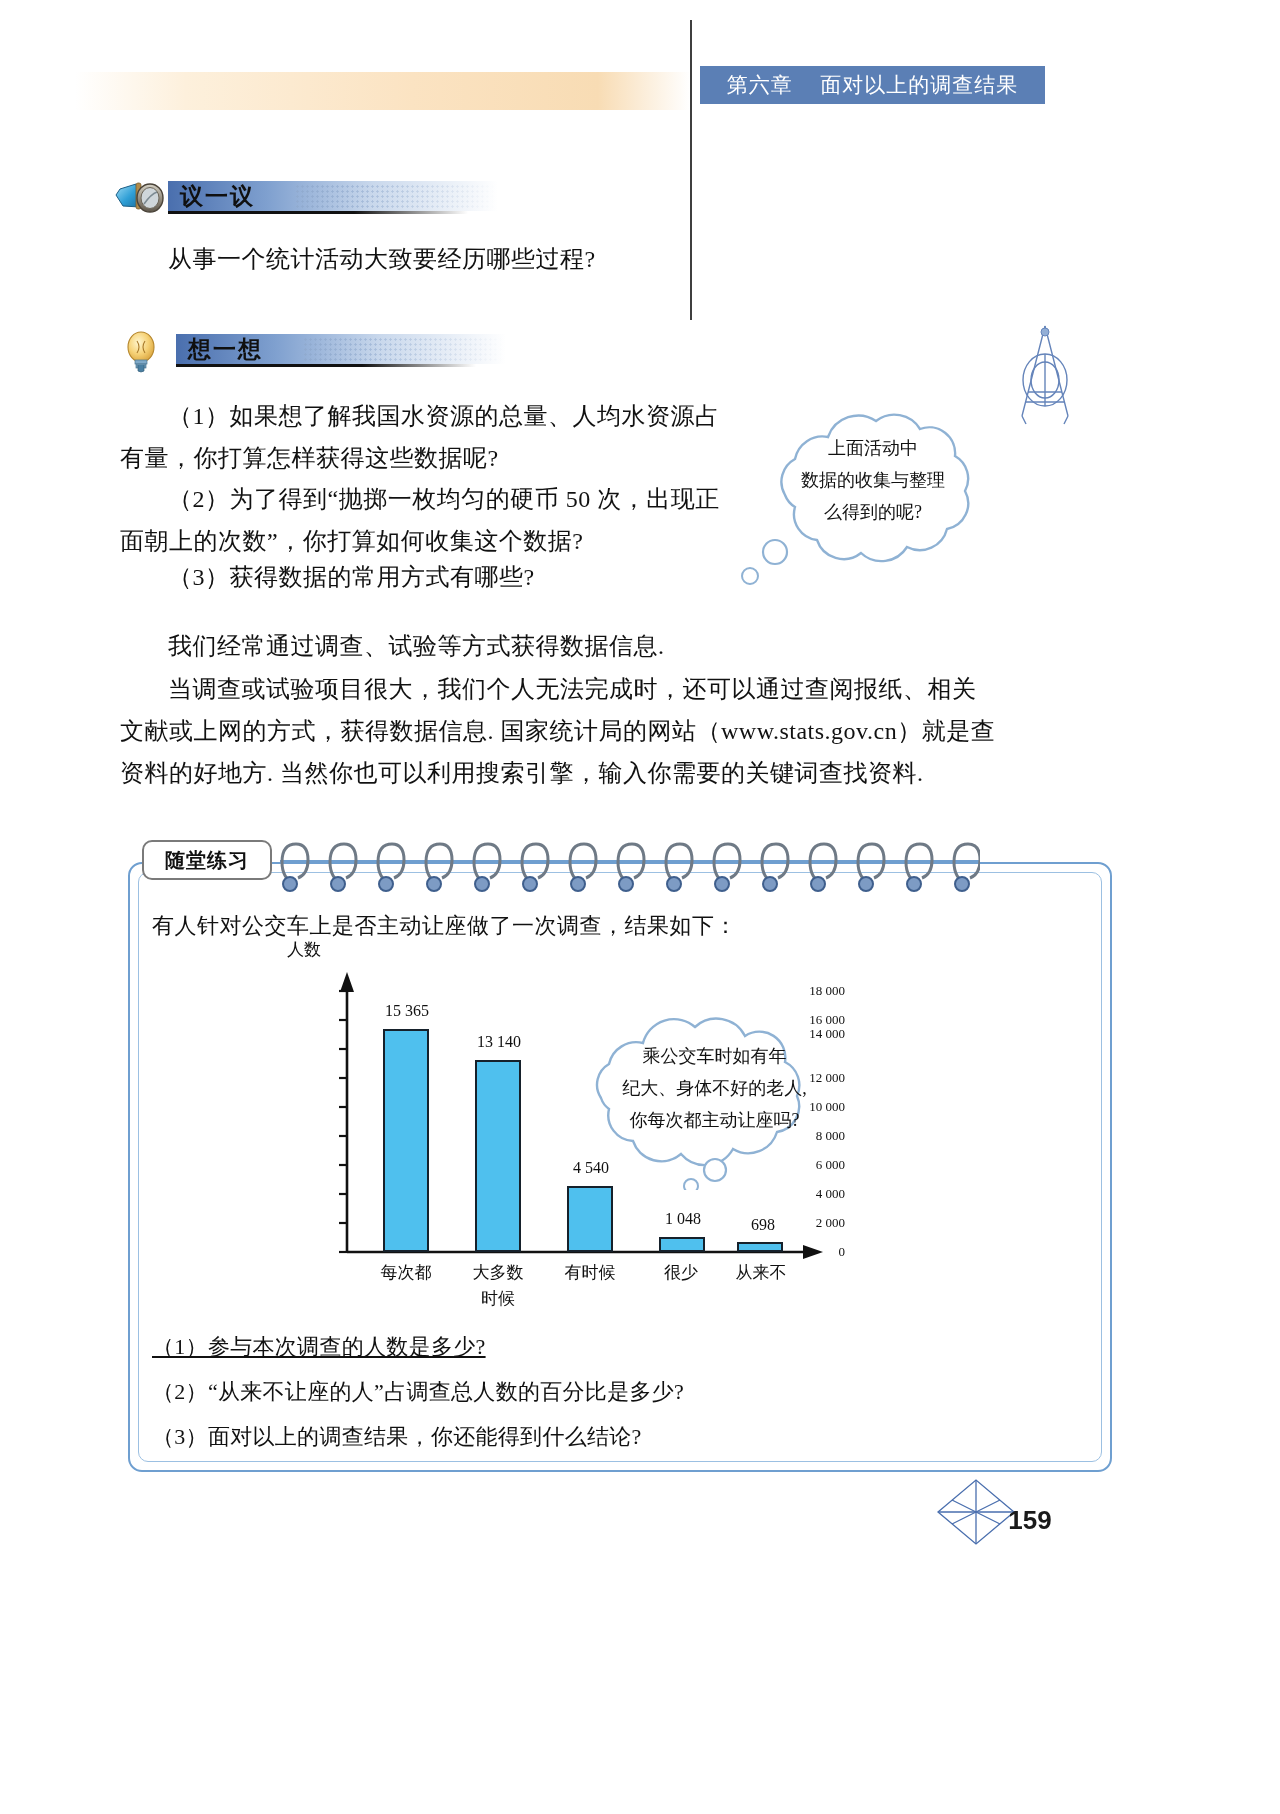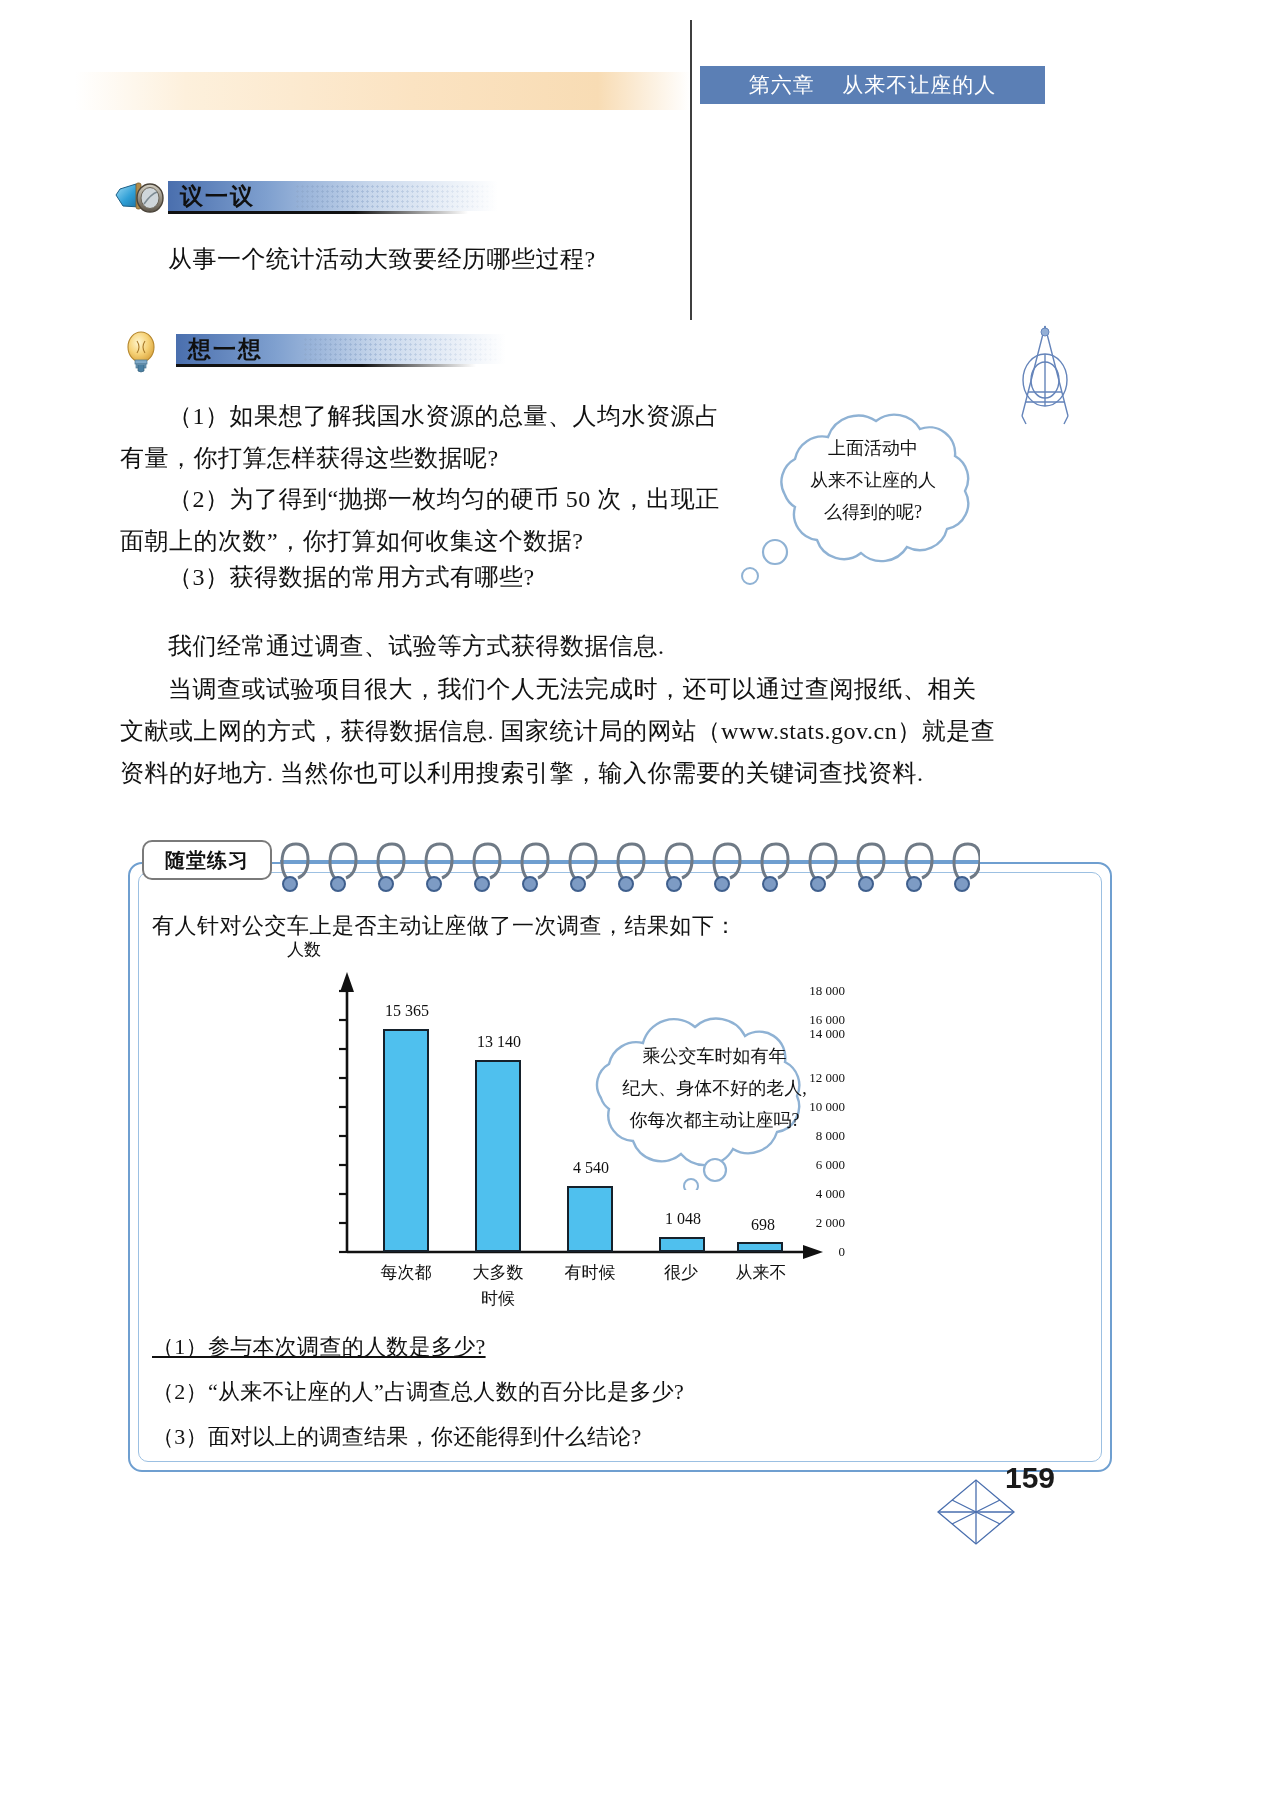--- a/index.html
+++ b/index.html
@@ -124,32 +124,32 @@
     font-family:"Liberation Serif","DejaVu Serif",serif;
   }
 
   .q-line{
     position:absolute; font-size:22px; color:#111;
     font-family:"Liberation Serif","DejaVu Serif",serif; letter-spacing:.3px;
   }
 
   
   #page-num{
-    position:absolute; left:1000px; top:1461px; width:60px;
-    font-size:30px; font-weight:bold; color:#1a1a1a; text-align:center;
+    position:absolute; left:1000px; top:1505px; width:60px;
+    font-size:26px; font-weight:bold; color:#1a1a1a; text-align:center;
     font-family:"Liberation Sans","DejaVu Sans",sans-serif;
   }
   #footer-deco{ position:absolute; left:930px; top:1472px; width:110px; height:80px; }
 </style>
 </head>
 <body>
 
 <div id="header-band"></div>
 <div id="header-rule"></div>
-<div id="header-chip">第六章    从来不让座的人</div>
+<div id="header-chip">第六章    面对以上的调查结果</div>
 
 <svg id="compass-deco" viewBox="0 0 90 110">
   <g stroke="#4a6fae" stroke-width="1.4" fill="none">
     <path d="M45 6 L22 96 M45 6 L68 96"></path>
     <path d="M28 72 L62 72 M25 82 L65 82"></path>
     <ellipse cx="45" cy="60" rx="22" ry="26"></ellipse>
     <ellipse cx="45" cy="60" rx="14" ry="18"></ellipse>
     <path d="M22 96 l4 8 M68 96 l-4 8"></path>
     <path d="M45 34 L45 86"></path>
   </g>
@@ -219,21 +219,21 @@
            a28 28 0 0 1 -40 18
            a30 30 0 0 1 -46 6
            a28 28 0 0 1 -44 -13
            a26 26 0 0 1 -22 -33
            a24 24 0 0 1 -10 -12 Z" fill="#ffffff" stroke="#8fb2d4" stroke-width="2.4"></path>
   <circle cx="45" cy="152" r="12" fill="#ffffff" stroke="#8fb2d4" stroke-width="2.2"></circle>
   <circle cx="20" cy="176" r="8" fill="#ffffff" stroke="#8fb2d4" stroke-width="2"></circle>
 </svg>
 <div class="bubble-text" style="left:768px; top:432px; width:210px;">
   <div>上面活动中</div>
-  <div>从来不让座的人</div>
+  <div>数据的收集与整理</div>
   <div>么得到的呢?</div>
 </div>
 
 <div class="para indent" style="left:120px; top:625px; width:880px;">我们经常通过调查、试验等方式获得数据信息.</div>
 <div class="para indent" style="left:120px; top:668px; width:880px;">当调查或试验项目很大，我们个人无法完成时，还可以通过查阅报纸、相关文献或上网的方式，获得数据信息. 国家统计局的网站（www.stats.gov.cn）就是查资料的好地方. 当然你也可以利用搜索引擎，输入你需要的关键词查找资料.</div>
 
 <div id="ex-card">
   <div id="ex-card-inner"></div>
 </div>
 <div id="spiral-line"></div>

